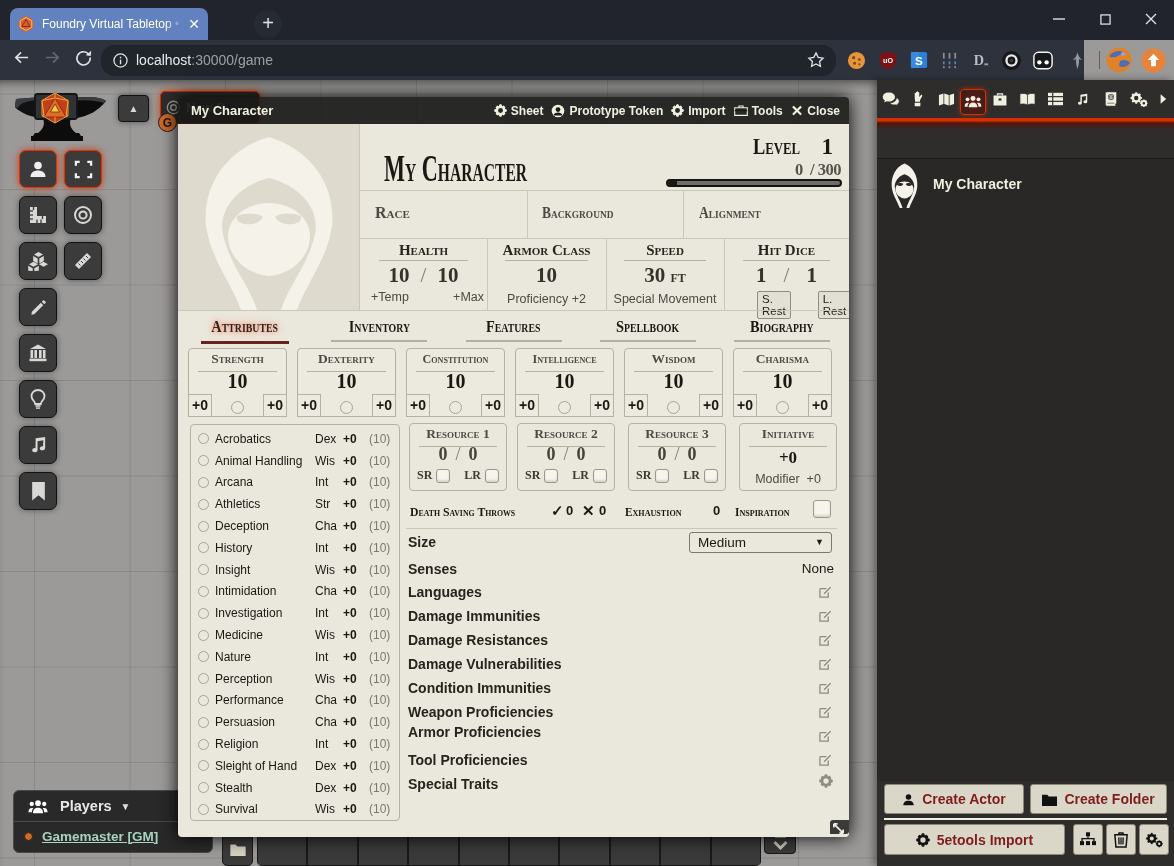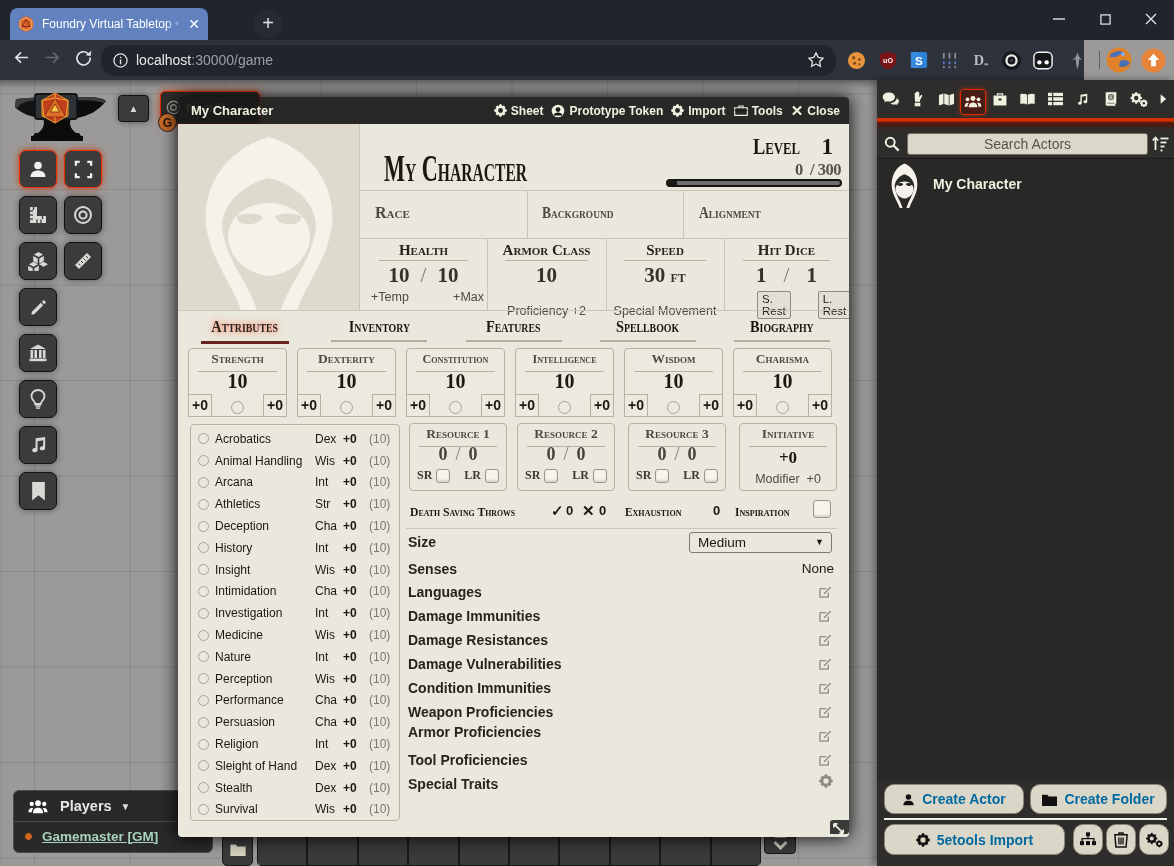--- a/index.html
+++ b/index.html
@@ -77,21 +77,21 @@
 
 .trait { position:absolute; left:230px; font-size:14px; font-weight:bold; color:#26241f; }
 .tic { position:absolute; color:#8e8c80; font-size:12px; }
 
 .statc .st-t { text-align:center; font-size:15px; color:#26241f; margin-top:4px; }
 .statc .st-t:after { content:""; display:block; width:70%; margin:1px auto 0; border-bottom:1px solid #b5b2a4; }
 .st-v { text-align:center; font-family:"Liberation Serif",serif; font-size:21px; margin-top:2px; color:#33322c; }
 .st-v b { font-weight:bold; }
 .st-v .sl { color:#7a7971; margin:0 11px; font-weight:normal; }
 .st-s { display:flex; justify-content:space-between; padding:0 3px 0 11px; font-size:12.5px; color:#4b4a44; margin-top:2px; }
-.st-s2 { text-align:center; font-size:12.5px; color:#4b4a44; margin-top:16px; }
+.st-s2 { text-align:center; font-size:12.5px; color:#4b4a44; margin-top:4px; }
 .restb { background:#e2dfd4; border:1px solid #8e8c80; border-radius:2px; font-size:11.5px; color:#26241f; padding:1px 4px;margin-left:27px; }
 #sh-tabs { position:absolute; left:0; top:192px; width:671px; height:30px; display:flex; }
 .shtab { flex:1; text-align:center; position:relative; }
 .tabt { font-size:17.5px; display:inline-block; transform:scaleX(0.82); }
 .shtab:after { content:""; position:absolute; left:50%; bottom:4px; transform:translateX(-50%); width:96px; height:2px; background:#b3b0a2; }
 .shtab.active:after { width:88px; height:3.5px; background:#67231d; bottom:2px; }
 .shtab.active .tabt { color:#282621; text-shadow:0 0 5px #ff8a70, 0 0 11px #ff9a84; }
 .resv { text-align:center; font-family:"Liberation Serif",serif; font-weight:bold; font-size:18px; margin-top:2px; color:#45443d; }
 .resv span { color:#7a7971; margin:0 8px; font-weight:normal; }
 .srlr { display:flex; align-items:center; justify-content:center; margin-top:3px; }
@@ -101,21 +101,21 @@
 
 
 #sidebar { position:absolute; left:877px; top:80px; width:297px; height:786px; background:#2e2d2c; box-shadow:-3px 0 8px rgba(0,0,0,0.4); }
 #sb-tabs { position:absolute; left:0; top:0; width:297px; height:38px; display:flex; align-items:center; }
 .sbt { flex:1; display:flex; align-items:center; justify-content:center; height:34px; } .sbt svg { transform:scale(0.8); }
 .sbt.active { flex:0 0 26px; border:1px solid #e22c00; border-radius:4px; background:radial-gradient(circle, rgba(110,22,10,0.9), rgba(50,10,5,0.35)); box-shadow:0 0 5px #a03010; height:26px; margin-top:5px; }
 #sb-glow { position:absolute; left:0; top:38px; width:297px; height:12px; background:linear-gradient(#d63000 2.5px, rgba(90,16,6,0.85) 5px, rgba(50,10,4,0.0)); }
 #sb-search { position:absolute; left:0; top:49px; width:297px; height:29px; display:flex; align-items:center; }
 #searchbox { flex:1; margin-left:7px; height:22px; background:#dbd8cb; border:1px solid #736f60; border-radius:3px; text-align:center; font-size:14px; color:#55534a; line-height:21px; }
 #sb-dir { position:absolute; left:0; top:78px; width:297px; height:623px; background:#292827; border-top:1px solid #1a1a1a; }
-.sbtn { background:#dad7c8; border:1px solid #8b8878; border-radius:10px; color:#0369a1; font-weight:bold; font-size:14px; display:flex; align-items:center; justify-content:center; gap:7px; }
+.sbtn { background:#dad7c8; border:1px solid #8b8878; border-radius:3px; color:#7f1d1d; font-weight:bold; font-size:14px; display:flex; align-items:center; justify-content:center; gap:7px; }
 
 
 #players { position:absolute; left:13px; top:790px; width:200px; height:63px; background:rgba(32,32,32,0.93); border:1px solid #4a4a4a; border-radius:6px; color:#e8e8e8; }
 
 
 .slot { background:#3a3a3a; border:1px solid #191919; }
 </style>
 </head>
 <body>
 <div id="stage">
@@ -461,37 +461,20 @@
             </g>
           </svg>
         </div>
       <div class="sbt" style="flex:0 0 22px;">
           <svg width="10" height="14" viewBox="0 0 10 14" fill="#f0f0e0">
             <path d="M2 1 L9 7 L2 13 Z"></path>
           </svg>
         </div>
     </div>
     <div id="sb-glow"></div>
-    <div id="sb-search">
-      <svg width="16" height="16" viewBox="0 0 18 18" style="margin-left:7px;">
-          <circle cx="7" cy="7" r="5" fill="none" stroke="#f0f0e0" stroke-width="2.2"></circle>
-          <line x1="11" y1="11" x2="16.5" y2="16.5" stroke="#f0f0e0" stroke-width="2.6"></line>
-        </svg>
-      <div id="searchbox">Search Actors</div>
-      <svg width="17" height="16" viewBox="0 0 17 16" style="margin:0 5px 0 4px;">
-          <g stroke="#f0f0e0" stroke-width="1.8">
-            <line x1="3.5" y1="2" x2="3.5" y2="14"></line>
-            <path d="M0.8 4.5 L3.5 1.5 L6.2 4.5" fill="none"></path>
-            <line x1="8.5" y1="2.5" x2="16.5" y2="2.5"></line>
-            <line x1="8.5" y1="6.5" x2="14.5" y2="6.5"></line>
-            <line x1="8.5" y1="10.5" x2="12.5" y2="10.5"></line>
-            <line x1="8.5" y1="14.5" x2="10.5" y2="14.5"></line>
-          </g>
-        </svg>
-    </div>
     <div id="sb-dir">
       <div style="position:absolute;left:0;top:0;width:297px;height:50px;display:flex;align-items:center;">
         <svg width="31" height="47" viewBox="0 0 124 188" style="margin-left:12px;">
           <path fill="#f4f2ea" d="M43 188 C33 160 15 138 11 104 C7 60 28 24 62 10 C96 24 117 60 113 104 C109 138 91 160 81 188 L70 188 C77 160 94 142 100 110 C105 86 89 62 62 53 C35 62 19 86 24 110 C30 142 47 160 54 188 Z"></path>
           <path fill="#f4f2ea" d="M62 82 C83 82 98 96 98 112 C98 132 82 148 62 150 C42 148 26 132 26 112 C26 96 41 82 62 82 Z"></path>
           <path fill="#292827" d="M32 91 C41 87 53 88 57 92 C53 101 41 102 34 97 C32 95 31.5 93 32 91 Z"></path>
           <path fill="#292827" d="M92 91 C83 87 71 88 67 92 C71 101 83 102 90 97 C92 95 92.5 93 92 91 Z"></path>
         </svg>
         <span style="color:#f0f0e0;font-weight:bold;font-size:14px;margin-left:13px;">My Character</span>
       </div>

